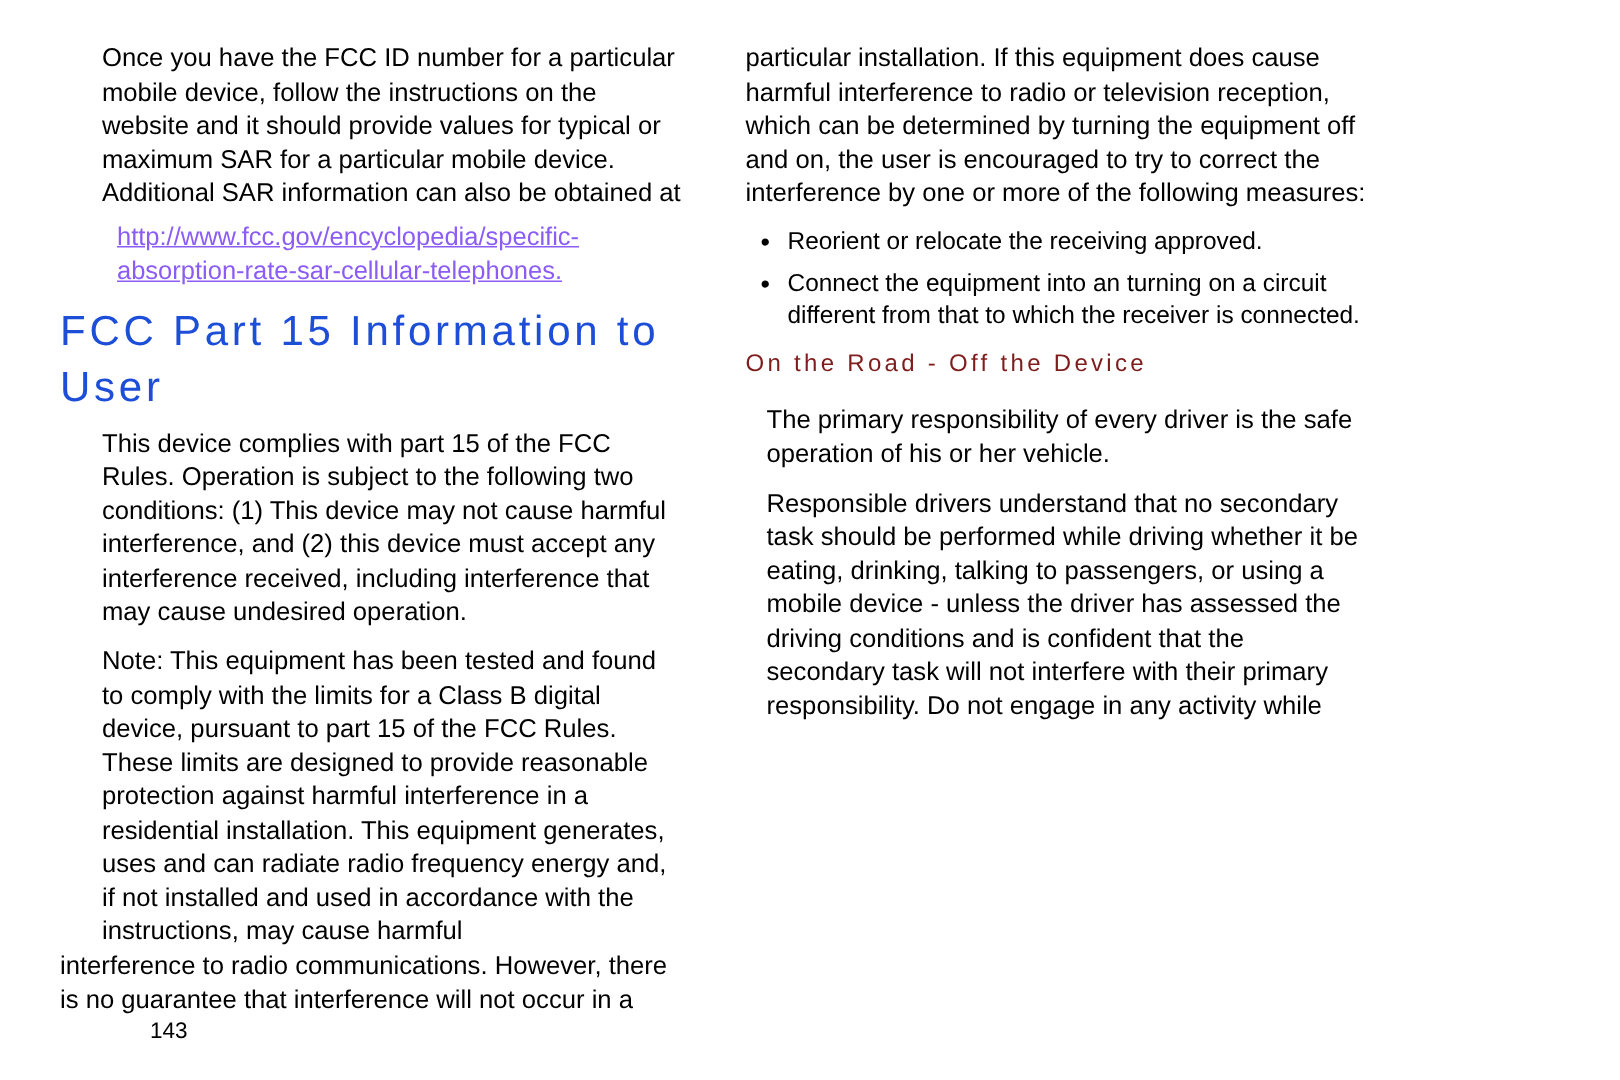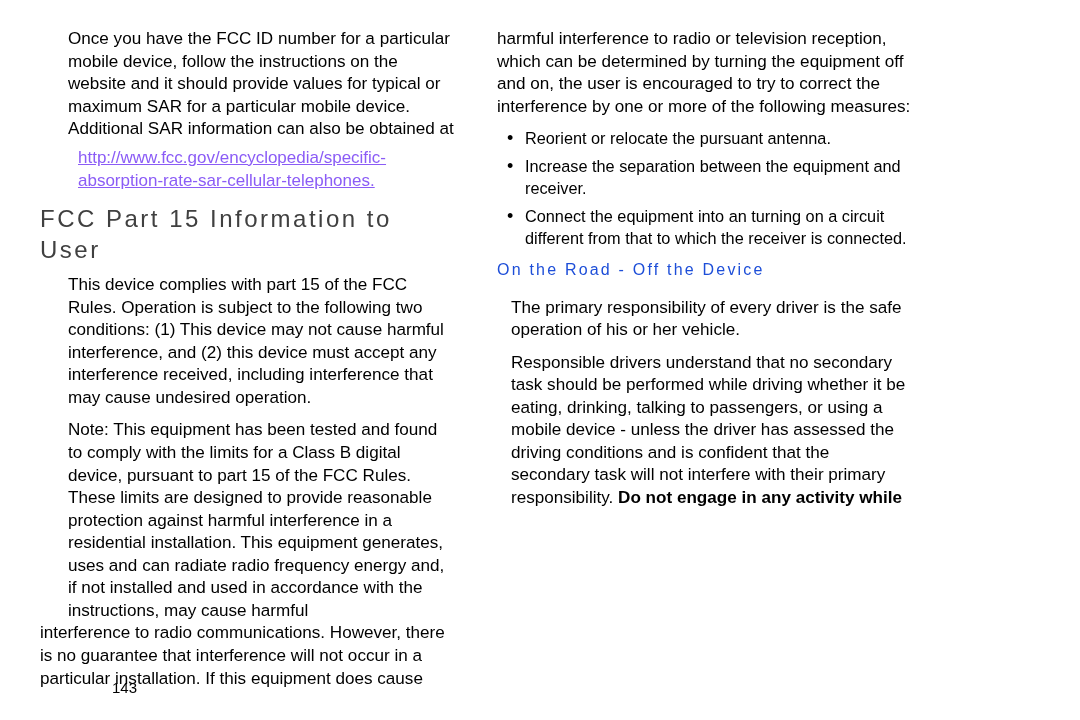--- a/index.html
+++ b/index.html
@@ -41,30 +41,30 @@
     font-family: Arial, Helvetica, sans-serif;
     display: block;
     padding-left: 38px;
     margin-top: -4px;
     margin-bottom: 10px;
     line-height: 1.35;
   }
   h2.section {
     font-family: Arial, Helvetica, sans-serif;
     font-weight: 400;
-    color: #404040;
-    font-size: 24px;
+    color: #1d4ed8;
+    font-size: 28px;
     letter-spacing: 2.5px;
     margin: 6px 0 8px 0;
     padding-left: 0;
   }
   h3.subsection {
     font-family: Arial, Helvetica, sans-serif;
     font-weight: 400;
-    color: #1d4ed8;
+    color: #7f1d1d;
     font-size: 16px;
     letter-spacing: 2.2px;
     margin: 2px 0 6px 0;
     padding-left: 0;
   }
   ul.bullets {
     list-style: none;
     margin: 4px 0 10px 0;
     padding-left: 8px;
     font-family: Arial, Helvetica, sans-serif;
@@ -78,25 +78,25 @@
   }
   ul.bullets li::before {
     content: "•";
     position: absolute;
     left: 2px;
     top: 0;
     font-size: 18px;
     line-height: 1.2;
   }
   .bold {
-    font-weight: bold;
+    font-weight: normal;
   }
   .pagenum {
     position: absolute;
-    left: 112px;
+    left: 100px;
     bottom: 24px;
     font-size: 15px;
     font-family: Arial, Helvetica, sans-serif;
   }
 </style>
 </head>
 <body>
 
 <div class="page">
 
@@ -107,22 +107,21 @@
   <h2 class="section">FCC Part 15 Information to User</h2>
 
 
   <p class="para">This device complies with part 15 of the FCC Rules. Operation is subject to the following two conditions: (1) This device may not cause harmful interference, and (2) this device must accept any interference received, including interference that may cause undesired operation.</p>
 
   <p class="para" style="margin-bottom:0;">Note: This equipment has been tested and found to comply with the limits for a Class B digital device, pursuant to part 15 of the FCC Rules. These limits are designed to provide reasonable protection against harmful interference in a residential installation. This equipment generates, uses and can radiate radio frequency energy and, if not installed and used in accordance with the instructions, may cause harmful</p>
 
   <p class="para-cont" style="padding-left:0;">interference to radio communications. However, there is no guarantee that interference will not occur in a particular installation. If this equipment does cause harmful interference to radio or television reception, which can be determined by turning the equipment off and on, the user is encouraged to try to correct the interference by one or more of the following measures:</p>
 
   <ul class="bullets">
-    <li>Reorient or relocate the pursuant antenna.</li>
-    <li>Increase the separation between the equipment and receiver.</li>
+    <li>Reorient or relocate the receiving approved.</li>
     <li>Connect the equipment into an turning on a circuit different from that to which the receiver is connected.</li>
   </ul>
 
 
   <h3 class="subsection">On the Road - Off the Device</h3>
 
   <p class="para" style="padding-left:14px;margin-top:16px;">The primary responsibility of every driver is the safe operation of his or her vehicle.</p>
 
   <p class="para" style="padding-left:14px;">
     <span>Responsible drivers understand that no secondary task should be performed while driving whether it be eating, drinking, talking to passengers, or using a mobile device - unless the driver has assessed the driving conditions and is confident that the secondary task will not interfere with their primary responsibility. </span><span class="bold">Do not engage in any activity while</span>

